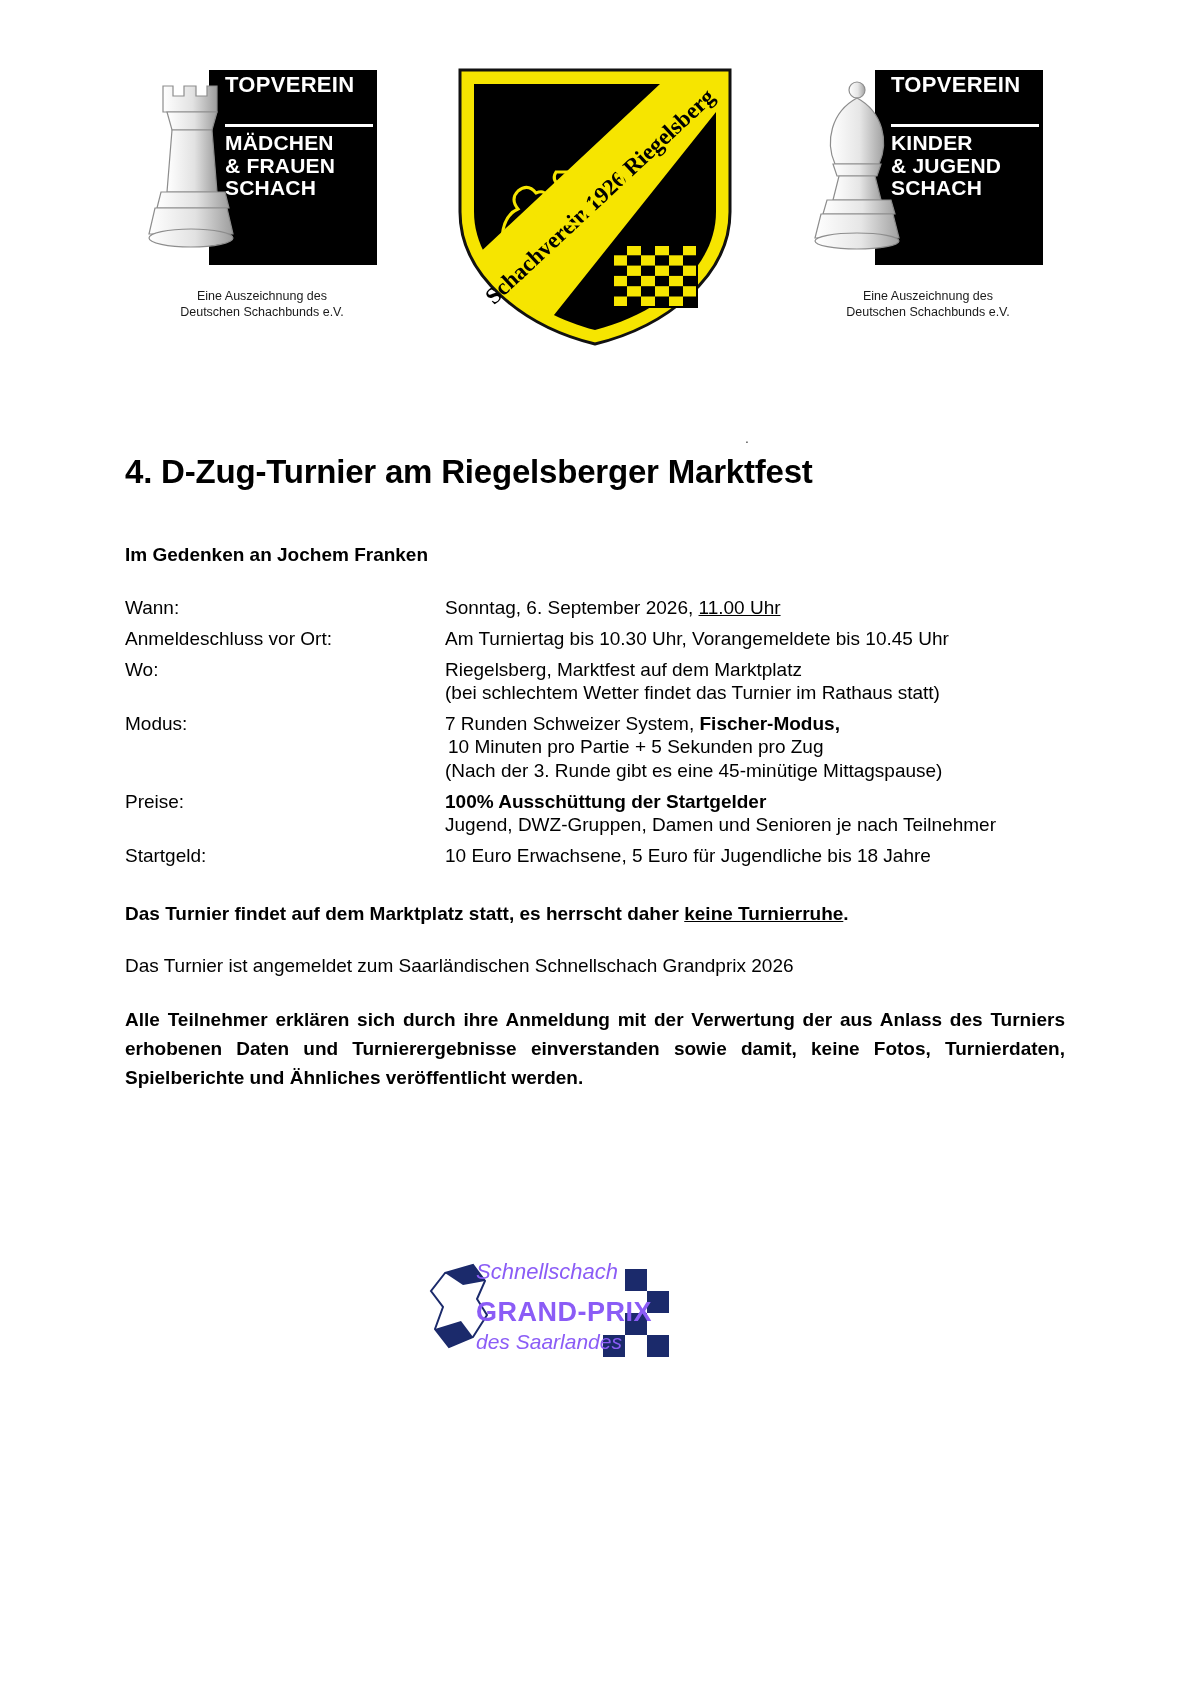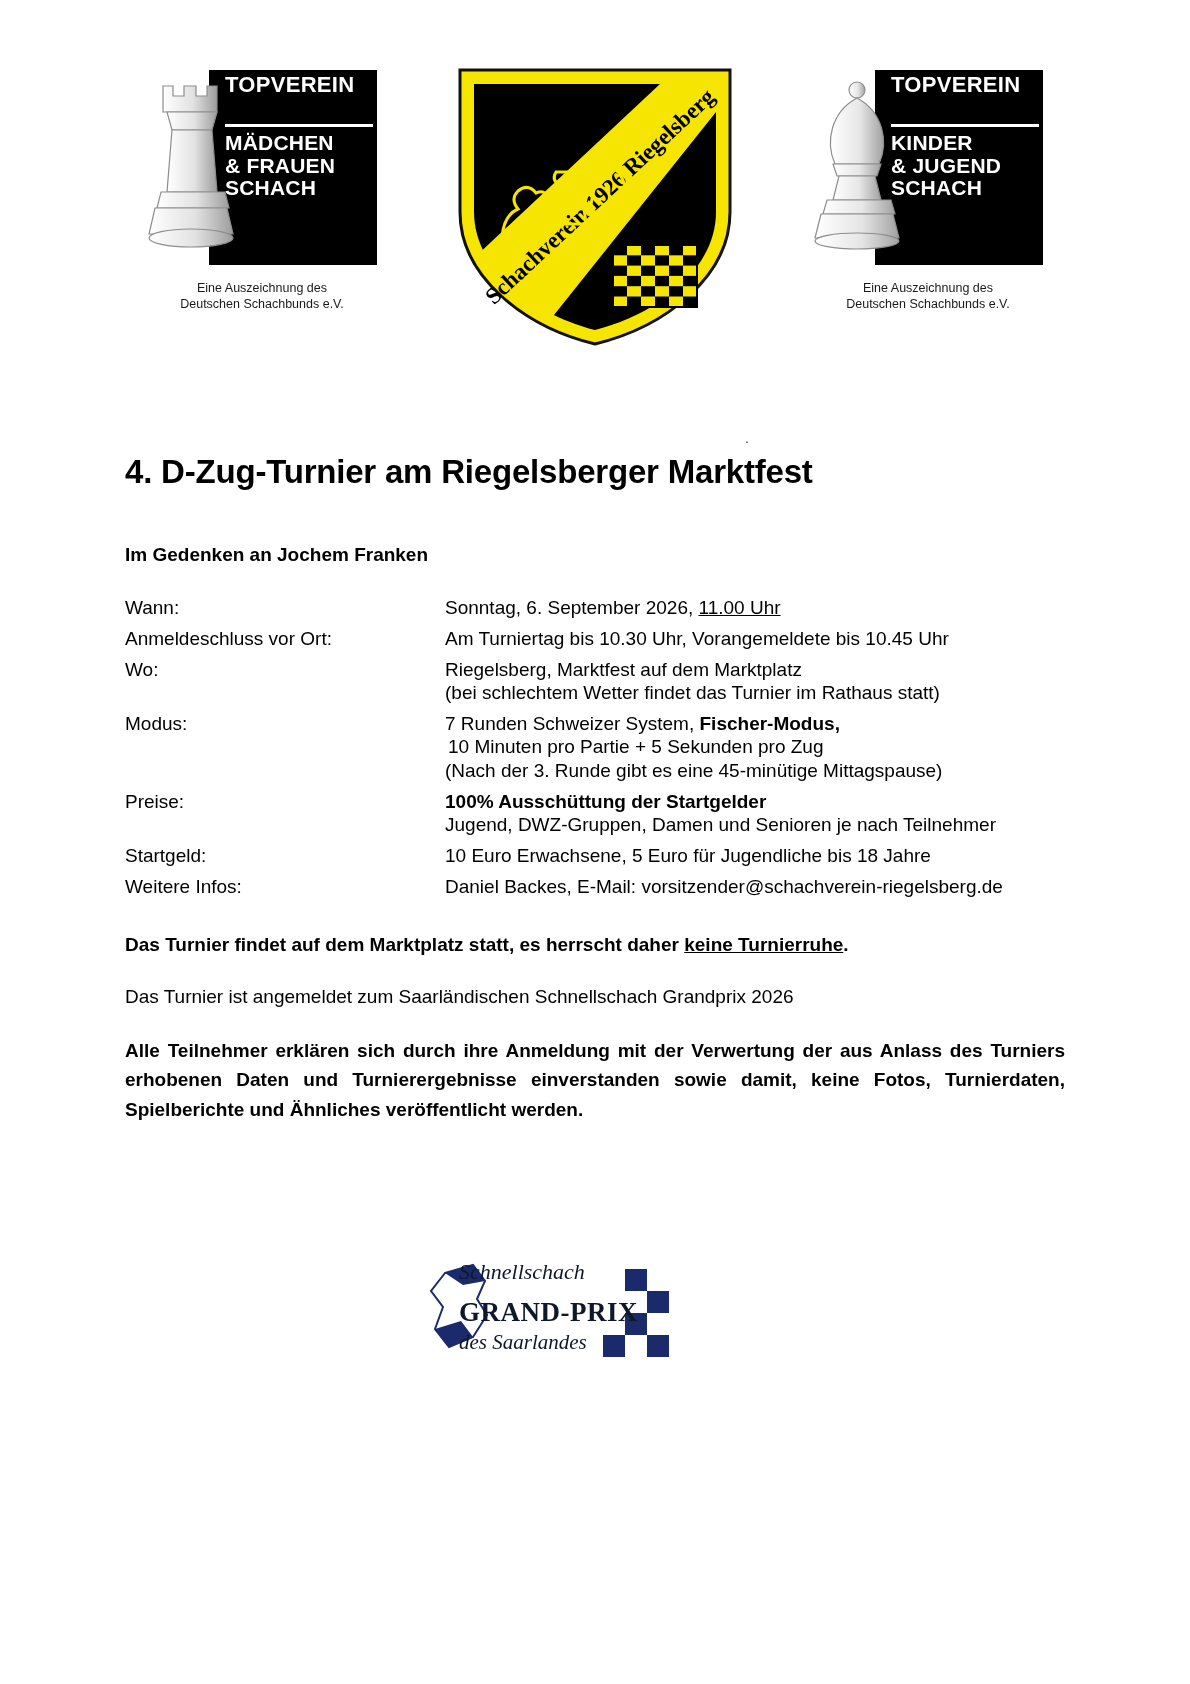--- a/index.html
+++ b/index.html
@@ -28,20 +28,21 @@
     justify-content: center;
     gap: 48px;
   }
 
   
   .topverein {
     width: 240px;
     display: flex;
     flex-direction: column;
     align-items: center;
+    gap: 8px;
   }
   .tv-main {
     position: relative;
     width: 230px;
     height: 215px;
   }
   .tv-black {
     position: absolute;
     left: 62px;
     top: 10px;
@@ -167,25 +168,25 @@
   
   .gp {
     position: absolute;
     left: 415px;
     top: 1255px;
     width: 280px;
     height: 120px;
   }
   .gp-text {
     position: absolute;
-    left: 44px;
+    left: 61px;
     top: 4px;
     width: 220px;
-    font-family: Liberation Serif, serif;
-    color: #0f172a;
+    font-family: Liberation Sans, sans-serif;
+    color: #8b5cf6;
   }
   .gp-l1 {
     font-size: 22px;
     font-style: italic;
   }
   .gp-l2 {
     font-size: 27px;
     font-weight: bold;
     letter-spacing: .5px;
     margin-top: 12px;
@@ -355,24 +356,20 @@
         <td class="label">Preise:</td>
         <td class="value">
           <div class="b">100% Ausschüttung der Startgelder</div>
           <div>Jugend, DWZ-Gruppen, Damen und Senioren je nach Teilnehmer</div>
         </td>
       </tr>
       <tr>
         <td class="label">Startgeld:</td>
         <td class="value">10 Euro Erwachsene, 5 Euro für Jugendliche bis 18 Jahre</td>
       </tr>
-      <tr>
-        <td class="label">Weitere Infos:</td>
-        <td class="value indent">Daniel Backes,  E-Mail: vorsitzender@schachverein-riegelsberg.de</td>
-      </tr>
     </tbody>
   </table>
 
   <div class="para bold">
     <span>Das Turnier findet auf dem Marktplatz statt, es herrscht daher </span><span class="u">keine Turnierruhe</span><span>.</span>
   </div>
 
   <div class="para">Das Turnier ist angemeldet zum Saarländischen Schnellschach Grandprix 2026</div>
 
   <div class="para bold just">Alle Teilnehmer erklären sich durch ihre Anmeldung mit der Verwertung der aus Anlass des Turniers erhobenen Daten und Turnierergebnisse einverstanden sowie damit, keine Fotos, Turnierdaten, Spielberichte und Ähnliches veröffentlicht werden.</div>

